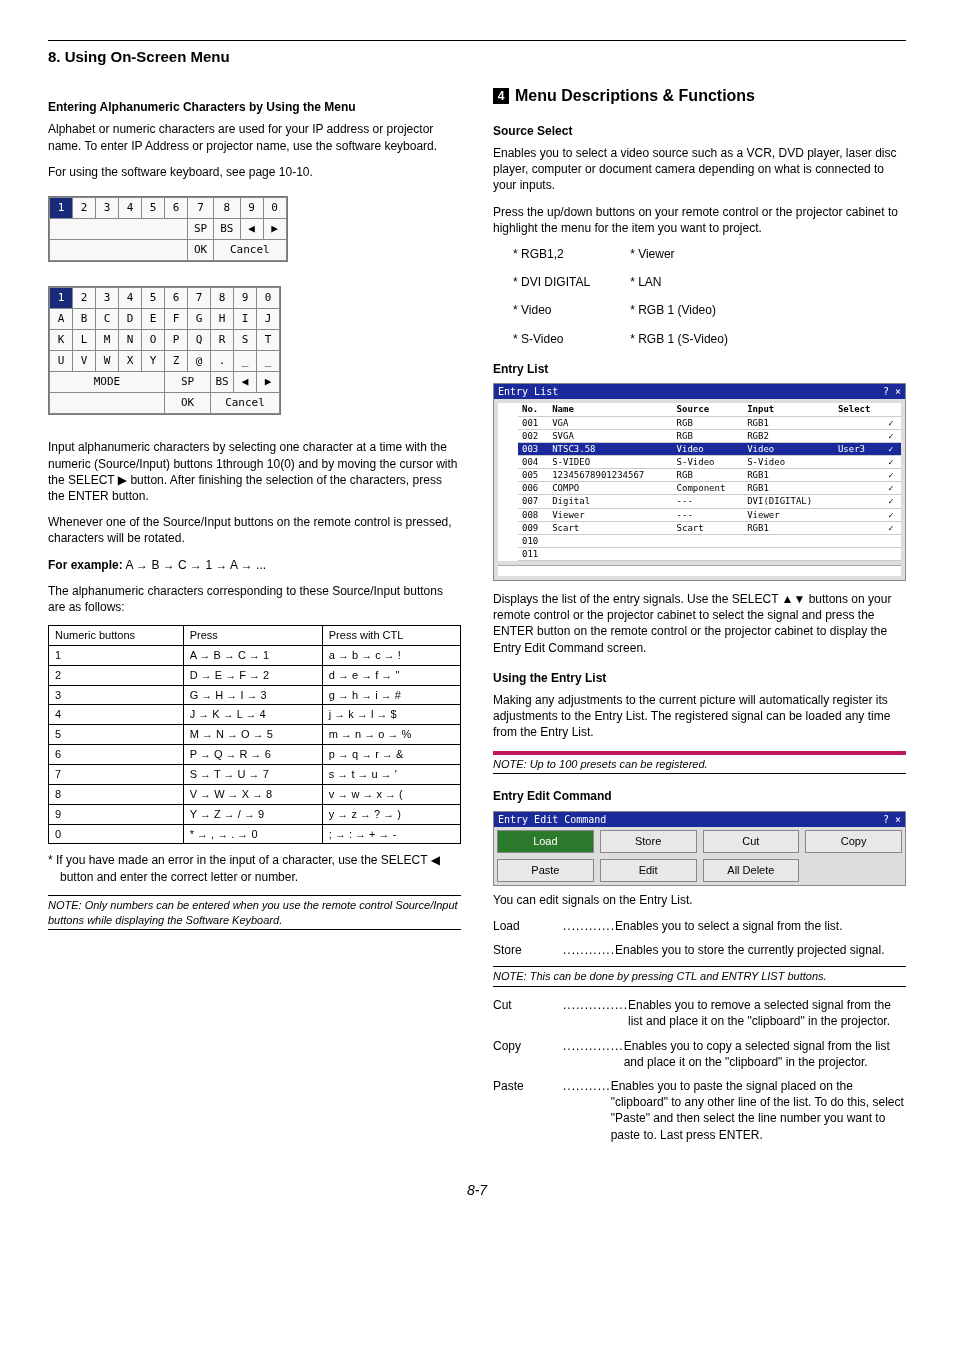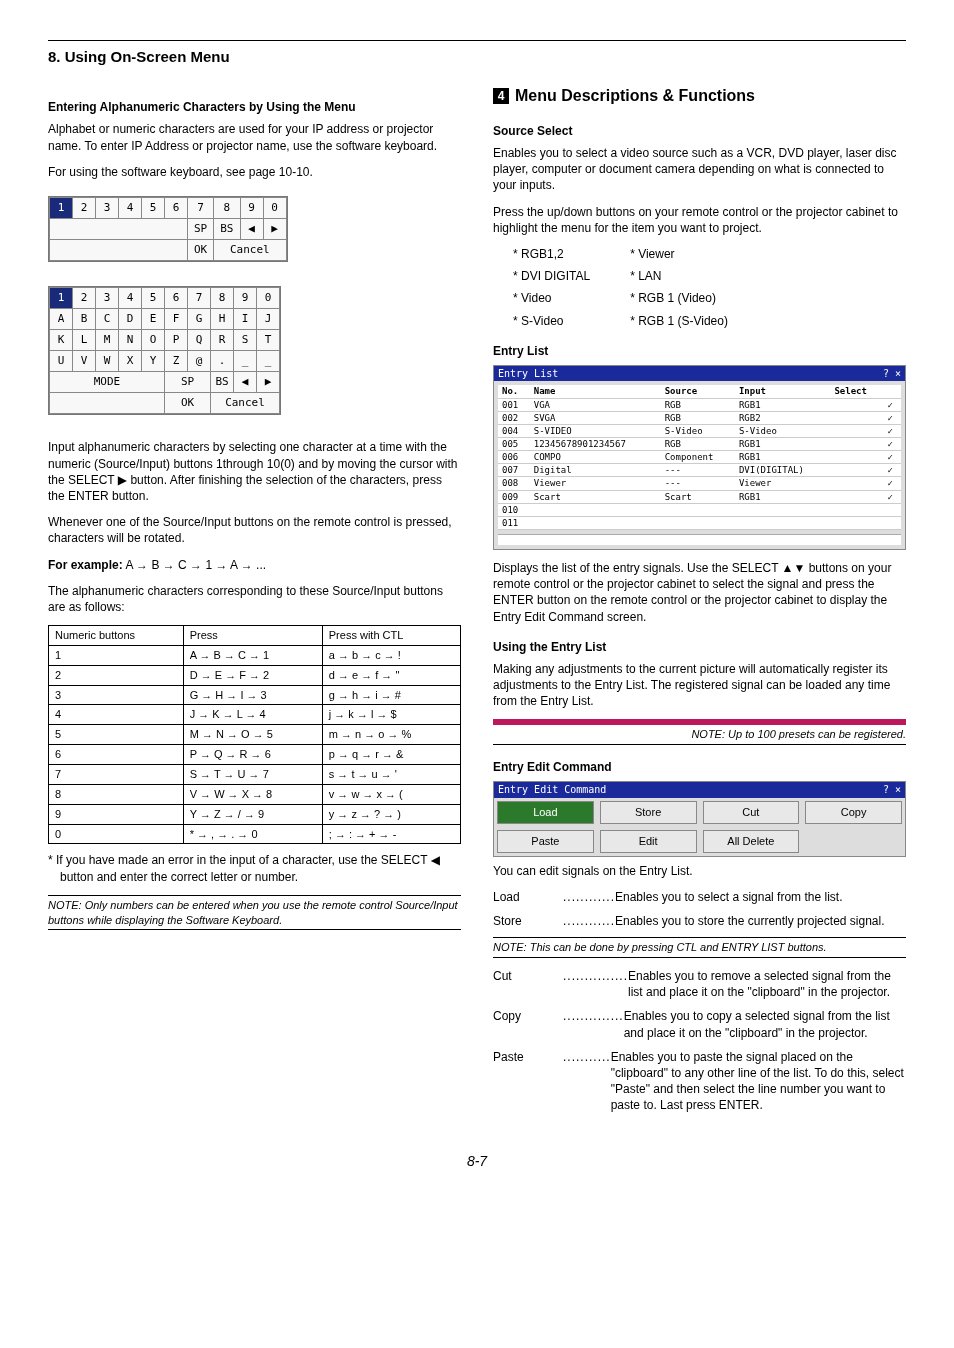--- a/index.html
+++ b/index.html
@@ -74,38 +74,39 @@
     margin: 6px 0 10px 0;
   }
   .note-single {
     font-style: italic;
     font-size: 11px;
     border-bottom: 1px solid #000;
     padding: 2px 0;
     margin: 2px 0 10px 0;
   }
   .src-list { display:flex; gap:40px; margin:8px 0 14px 20px; }
-  .src-list div { display:flex; flex-direction:column; gap:6px; }
+  .src-list div { display:flex; flex-direction:column; gap:12px; }
   .entry-window {
     border: 1px solid #888;
     background: #ddd;
     font-family: monospace;
     font-size: 10px;
     margin: 6px 0 10px 0;
   }
   .entry-title {
     background: #1a2a9a;
     color: #fff;
     padding: 1px 4px;
     display:flex;
     justify-content:space-between;
   }
   .entry-body {
     background: #fff;
     margin: 4px;
+    padding-left: 20px;
   }
   .entry-body table { border-collapse: collapse; width:100%; }
   .entry-body th, .entry-body td {
     border-bottom: 1px solid #ccc;
     padding: 0 4px;
     text-align: left;
     font-size: 9px;
     white-space: nowrap;
   }
   .entry-body tr.sel td { background:#1a2a9a; color:#fff; }
@@ -401,20 +402,28 @@
                 <td>✓</td>
               </tr>
               <tr>
                 <td>002</td>
                 <td>SVGA</td>
                 <td>RGB</td>
                 <td>RGB2</td>
                 <td></td>
                 <td>✓</td>
               </tr>
+              <tr class="sel">
+                <td>003</td>
+                <td>NTSC3.58</td>
+                <td>Video</td>
+                <td>Video</td>
+                <td>User3</td>
+                <td>✓</td>
+              </tr>
               <tr>
                 <td>004</td>
                 <td>S-VIDEO</td>
                 <td>S-Video</td>
                 <td>S-Video</td>
                 <td></td>
                 <td>✓</td>
               </tr>
               <tr>
                 <td>005</td>
@@ -475,21 +484,21 @@
             </tbody>
         </table>
       </div>
       <div style="height:10px;border-top:1px solid #aaa;margin:0 4px 4px 4px;background:#fff;"></div>
     </div>
 
     <div class="para">Displays the list of the entry signals. Use the SELECT ▲▼ buttons on your remote control or the projector cabinet to select the signal and press the ENTER button on the remote control or the projector cabinet to display the Entry Edit Command screen.</div>
 
     <div class="subhead">Using the Entry List</div>
     <div class="para">Making any adjustments to the current picture will automatically register its adjustments to the Entry List. The registered signal can be loaded any time from the Entry List.</div>
-    <div class="note-single" style="border-top:6px solid #be185d;text-align:right;">NOTE: Up to 100 presets can be registered.</div>
+    <div class="note-single" style="border-top:4px solid #be185d;">NOTE: Up to 100 presets can be registered.</div>
 
     <div class="subhead">Entry Edit Command</div>
 
     <div class="cmd-window">
       <div class="cmd-title">
         <span>Entry Edit Command</span>
         <span>? ×</span>
       </div>
       <div class="cmd-row" id="cmdrow1">
           <div class="cmd-btn active">Load</div>

